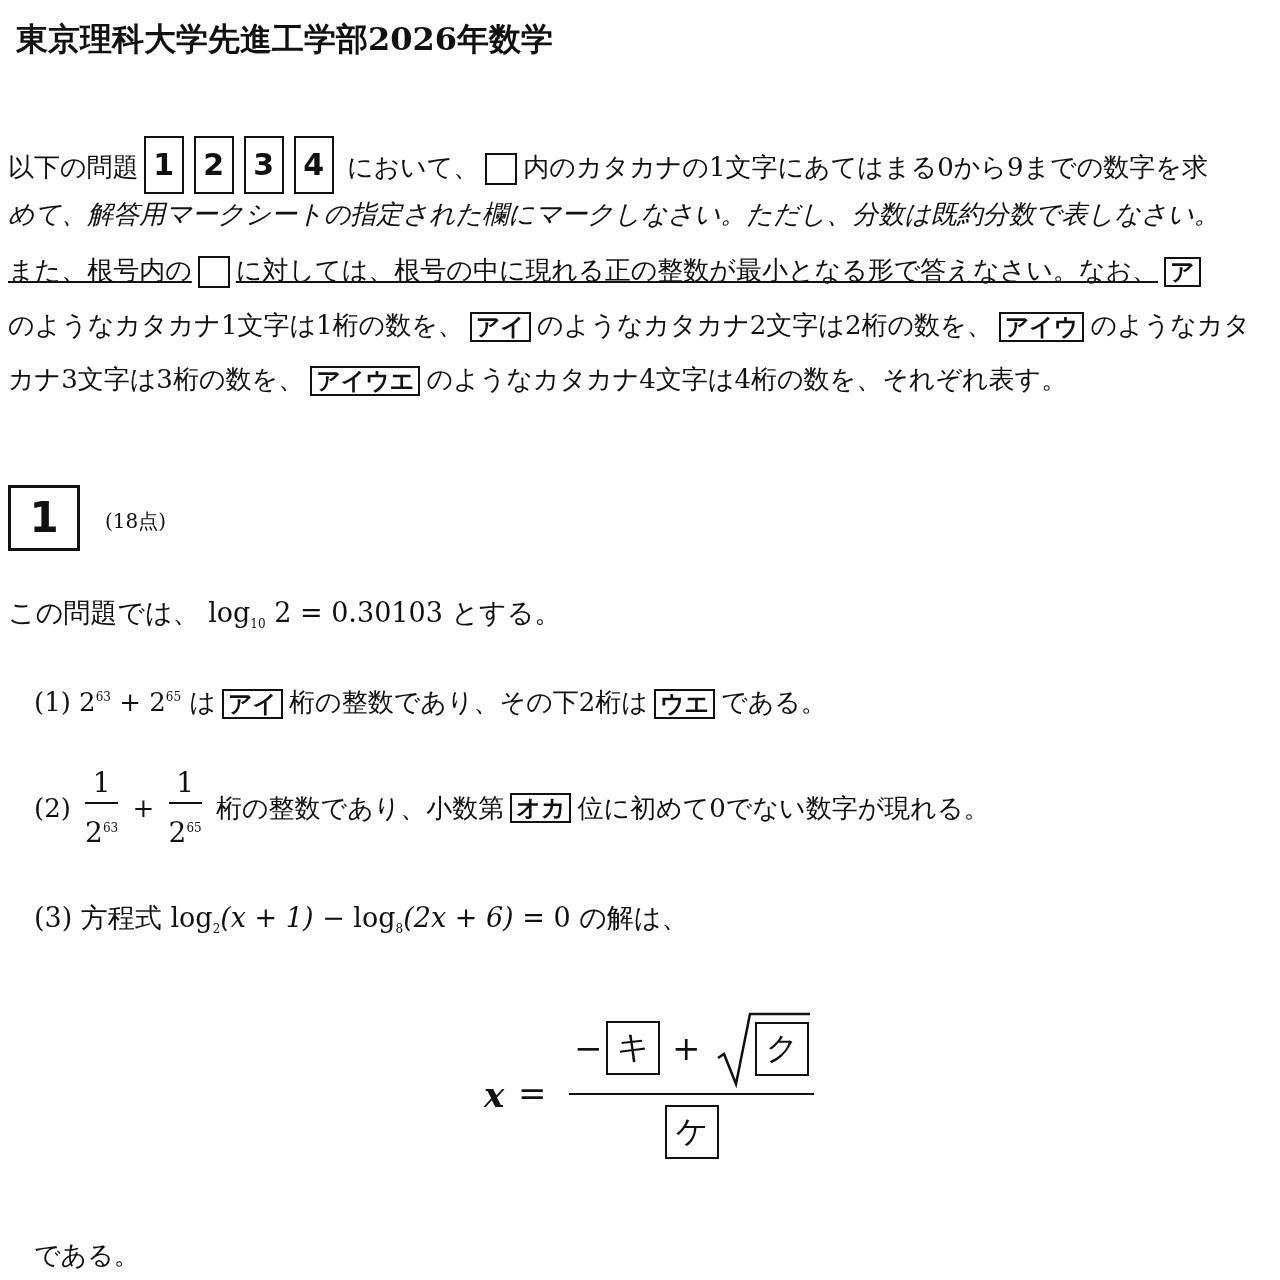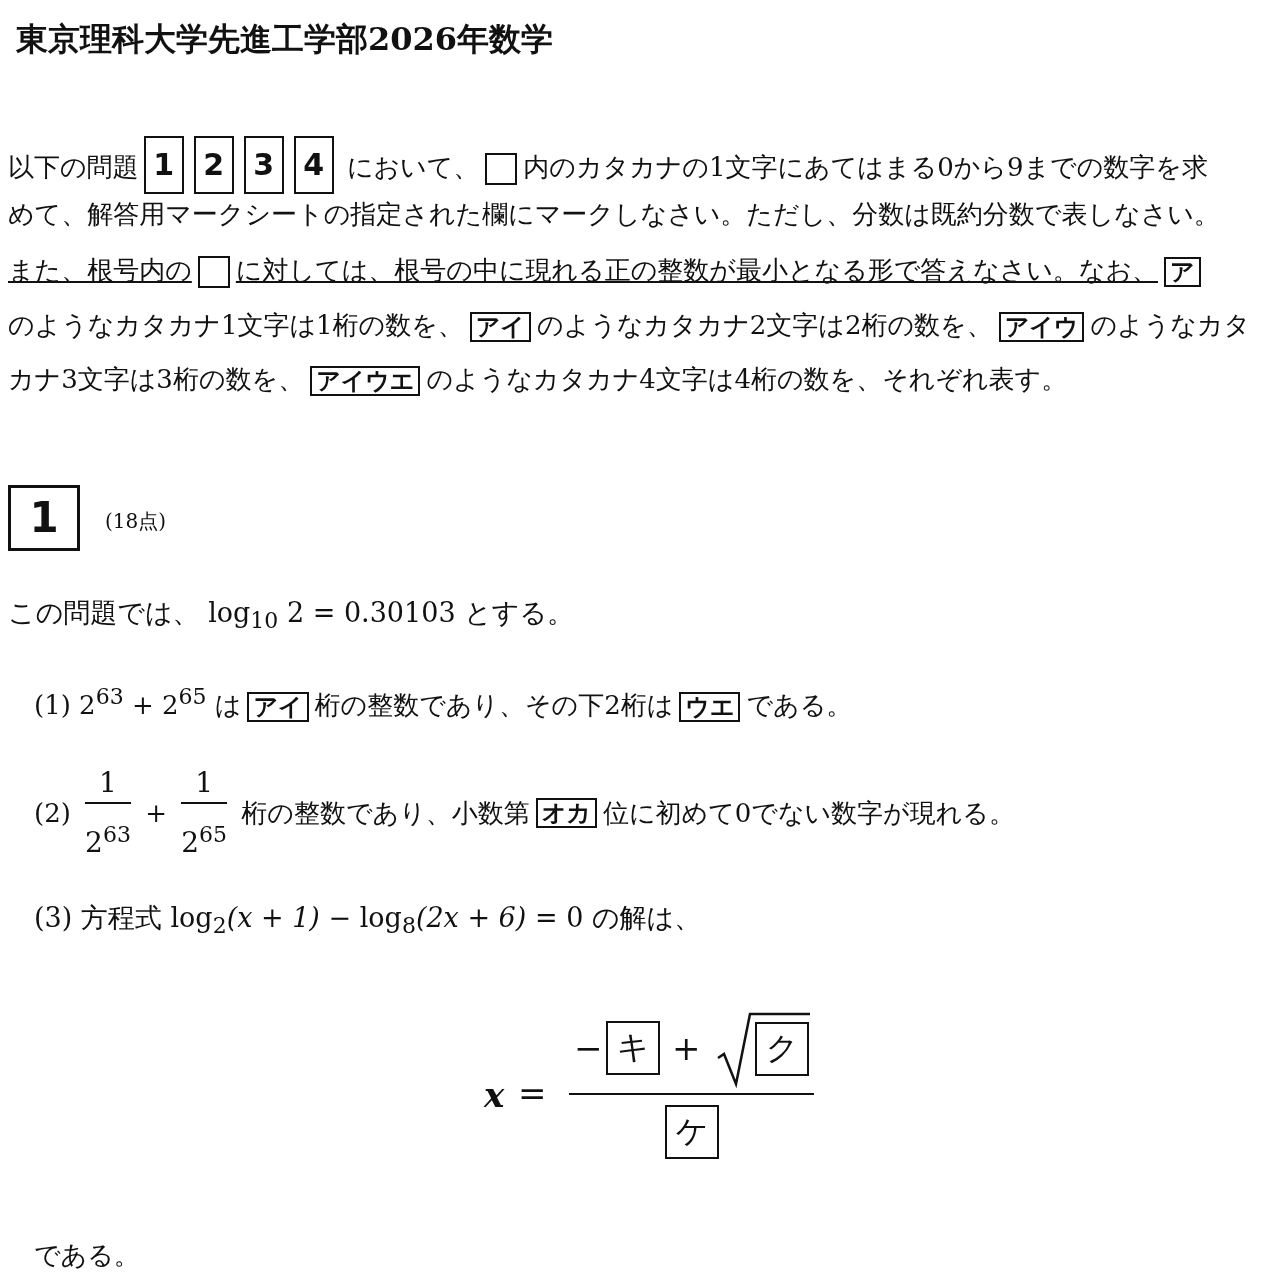--- a/index.html
+++ b/index.html
@@ -19,41 +19,41 @@
   .numbox { width: 40px; height: 58px; font-size: 30px; line-height: 54px; margin: 0 5px; position: relative; top: -4px; }
   .emptybox { width: 32px; height: 32px; margin: 0 6px; font-weight: normal; }
   .kbox { height: 30px; padding: 0 4px; font-size: 24px; line-height: 26px; margin: 0 6px; }
   .bigbox {
     left: 8px; top: 485px; width: 72px; height: 66px; border: 3px solid #111;
     font-family: "DejaVu Sans", "Liberation Sans", sans-serif; font-weight: bold;
     font-size: 42px; line-height: 60px; text-align: center; box-sizing: border-box;
   }
   .math { font-family: "DejaVu Serif", "Liberation Serif", serif; }
   .it { font-style: italic; }
-  sup, sub { font-size: 22px; }
+  sup, sub { font-size: 12px; }
   .frac { display: inline-block; vertical-align: middle; text-align: center; margin: 0 6px; }
   .frac .num { display: block; font-size: 28px; border-bottom: 2px solid #111; padding: 0 4px 4px; }
-  .frac .den { display: block; font-size: 28px; padding-top: 16px; }
+  .frac .den { display: block; font-size: 28px; padding-top: 9px; }
   .eqbox {
     display: inline-block; border: 2px solid #111; width: 54px; height: 54px; box-sizing: border-box;
     font-size: 32px; line-height: 48px; text-align: center; font-weight: normal;
     font-family: "DejaVu Serif", "Liberation Serif", serif;
   }
 </style>
 </head>
 <body>
 
 <div class="abs title">東京理科大学先進工学部2026年数学</div>
 
 <div class="abs para" style="left:8px; top:140px;">
   <span>以下の問題</span><span class="box numbox">1</span><span class="box numbox">2</span><span class="box numbox">3</span><span class="box numbox">4</span>
   <span>において、</span><span class="box emptybox"></span><span>内のカタカナの1文字にあてはまる0から9までの数字を求</span>
 </div>
 
-<div class="abs para" style="left:8px; top:199px;">めて、解答用マークシートの指定された欄にマークしなさい。ただし、分数は既約分数で表しなさい。</div>
+<div class="abs para" style="left:8px; top:199px;font-style:italic;">めて、解答用マークシートの指定された欄にマークしなさい。ただし、分数は既約分数で表しなさい。</div>
 
 <div class="abs para" style="left:8px; top:255px;text-decoration:underline;">
   <span>また、根号内の</span><span class="box emptybox"></span><span>に対しては、根号の中に現れる正の整数が最小となる形で答えなさい。なお、</span><span class="box kbox">ア</span>
 </div>
 
 <div class="abs para" style="left:8px; top:310px;">
   <span>のようなカタカナ1文字は1桁の数を、</span><span class="box kbox">アイ</span><span>のようなカタカナ2文字は2桁の数を、</span><span class="box kbox">アイウ</span><span>のようなカタ</span>
 </div>
 
 <div class="abs para" style="left:8px; top:364px;">

